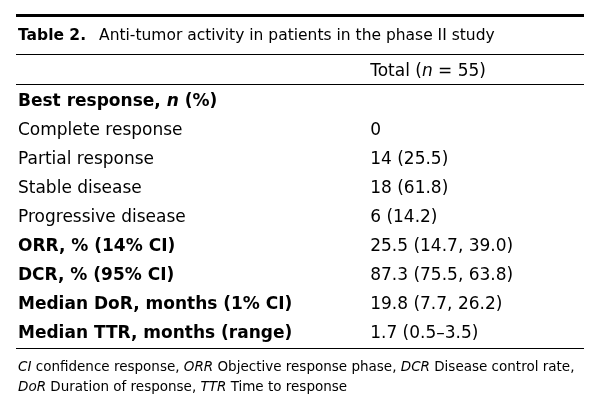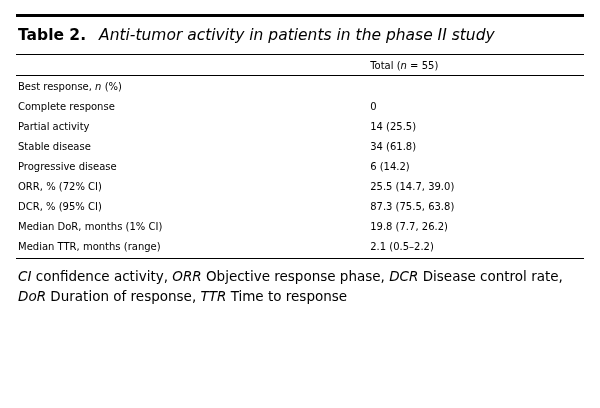--- a/index.html
+++ b/index.html
@@ -38,43 +38,42 @@
     padding: 9px 2px 9px 2px;
     line-height: 1.25;
   }
   .caption-label {
     font-weight: bold;
     margin-right: 13px;
     white-space: nowrap;
   }
   .caption-text {
     font-weight: normal;
-    font-style: italic;
   }
   table.data {
     width: 100%;
     border-collapse: collapse;
-    font-size: 10px;
+    font-size: 17px;
   }
   table.data td {
     padding: 4.5px 2px;
     vertical-align: baseline;
   }
   td.col-label {
     width: 62%;
     text-align: left;
     white-space: nowrap;
   }
   td.col-value {
     width: 38%;
     text-align: left;
     white-space: nowrap;
   }
   .bold {
-    font-weight: normal;
+    font-weight: bold;
   }
   .ital {
     font-style: italic;
   }
   .header-row td {
     padding-top: 8px;
     padding-bottom: 9px;
   }
   .footnote {
     font-size: 13.5px;
@@ -114,51 +113,51 @@
     <tbody>
       <tr>
         <td class="col-label bold"><span>Best response, </span><span class="ital">n</span><span> (%)</span></td>
         <td class="col-value"></td>
       </tr>
       <tr>
         <td class="col-label">Complete response</td>
         <td class="col-value">0</td>
       </tr>
       <tr>
-        <td class="col-label">Partial activity</td>
+        <td class="col-label">Partial response</td>
         <td class="col-value">14 (25.5)</td>
       </tr>
       <tr>
         <td class="col-label">Stable disease</td>
-        <td class="col-value">34 (61.8)</td>
+        <td class="col-value">18 (61.8)</td>
       </tr>
       <tr>
         <td class="col-label">Progressive disease</td>
         <td class="col-value">6 (14.2)</td>
       </tr>
       <tr>
-        <td class="col-label bold">ORR, % (72% CI)</td>
+        <td class="col-label bold">ORR, % (14% CI)</td>
         <td class="col-value">25.5 (14.7, 39.0)</td>
       </tr>
       <tr>
         <td class="col-label bold">DCR, % (95% CI)</td>
         <td class="col-value">87.3 (75.5, 63.8)</td>
       </tr>
       <tr>
         <td class="col-label bold">Median DoR, months (1% CI)</td>
         <td class="col-value">19.8 (7.7, 26.2)</td>
       </tr>
       <tr>
         <td class="col-label bold">Median TTR, months (range)</td>
-        <td class="col-value">2.1 (0.5–2.2)</td>
+        <td class="col-value">1.7 (0.5–3.5)</td>
       </tr>
     </tbody>
   </table>
 
   <div class="spacer-small"></div>
   <div class="rule-bottom"></div>
 
   <div class="footnote">
-    <div><span class="ital">CI</span><span> confidence activity, </span><span class="ital">ORR</span><span> Objective response phase, </span><span class="ital">DCR</span><span> Disease control rate,</span></div>
+    <div><span class="ital">CI</span><span> confidence response, </span><span class="ital">ORR</span><span> Objective response phase, </span><span class="ital">DCR</span><span> Disease control rate,</span></div>
     <div><span class="ital">DoR</span><span> Duration of response, </span><span class="ital">TTR</span><span> Time to response</span></div>
   </div>
 
 </div>
 
 </body></html>

